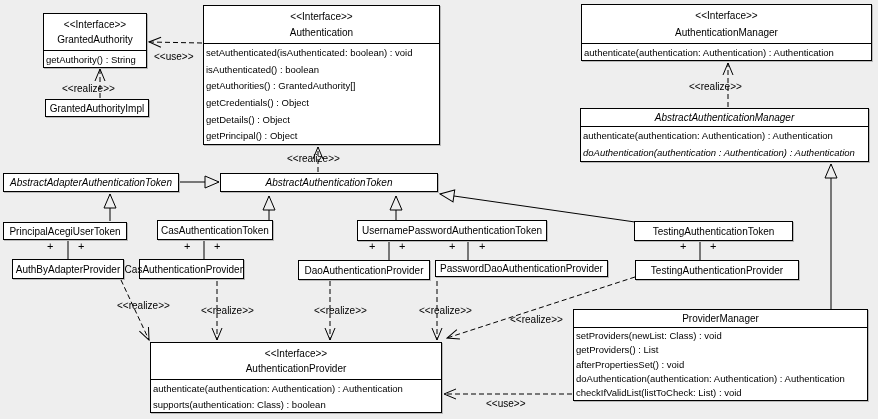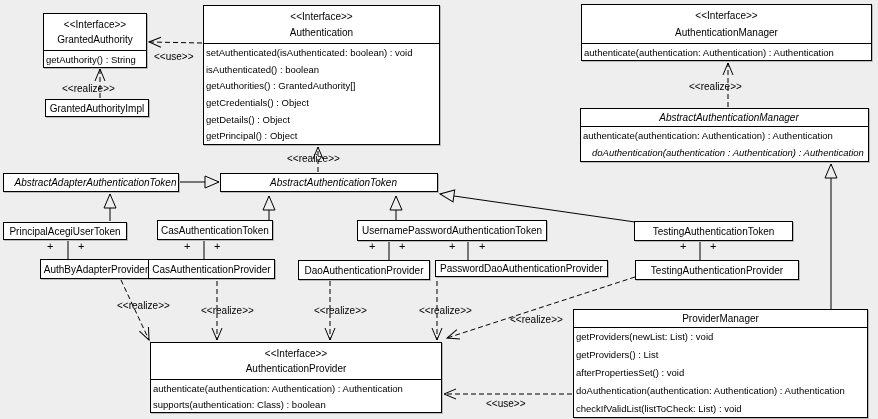--- a/index.html
+++ b/index.html
@@ -11,21 +11,21 @@
   .box {
     position:absolute; box-sizing:border-box; background:#ffffff;
     border:1px solid #000; box-shadow:1px 1px 0 #b9b9b9;
     display:flex; flex-direction:column; font-size:10px;
   }
   .hd { display:flex; flex-direction:column; justify-content:space-evenly; text-align:center; }
   .sep { border-top:1px solid #000; height:0; flex:none; }
   .methods { flex:1; display:flex; flex-direction:column; }
   .m { flex:1; display:flex; align-items:center; padding:0 2px; white-space:nowrap; overflow:hidden; font-size:9.5px; }
   .single { justify-content:center; text-align:center; }
-  .it { font-style:italic;margin-left:9px; }
+  .it { font-style:italic; }
   .lbl { position:absolute; font-size:10px; white-space:nowrap; }
   .plus { position:absolute; font-size:11px; line-height:10px; }
 </style>
 </head>
 <body>
 
 <div class="canvas">
 
   <svg class="wires" width="878" height="419">
     <defs>
@@ -141,25 +141,25 @@
   </div>
 
   <div class="box single" style="left:357px;top:220px;width:190px;height:21px;align-items:center;">
     <div class="nm">UsernamePasswordAuthenticationToken</div>
   </div>
 
   <div class="box single" style="left:634px;top:221px;width:159px;height:20px;">
     <div class="nm">TestingAuthenticationToken</div>
   </div>
 
-  <div class="box single" style="left:12px;top:259px;width:112px;height:20px;margin-left:28px;">
+  <div class="box single" style="left:12px;top:259px;width:112px;height:20px;">
     <div class="nm">AuthByAdapterProvider</div>
   </div>
 
-  <div class="box single" style="left:148px;top:259px;width:127px;height:20px;">
+  <div class="box single" style="left:139px;top:259px;width:105px;height:20px;align-items:flex-end;">
     <div class="nm">CasAuthenticationProvider</div>
   </div>
 
   <div class="box single" style="left:298px;top:260px;width:132px;height:20px;">
     <div class="nm">DaoAuthenticationProvider</div>
   </div>
 
   <div class="box single" style="left:435px;top:260px;width:173px;height:17px;">
     <div class="nm">PasswordDaoAuthenticationProvider</div>
   </div>
@@ -173,27 +173,27 @@
       <div class="st">&lt;&lt;Interface&gt;&gt;</div>
       <div class="nm">AuthenticationProvider</div>
     </div>
     <div class="sep"></div>
     <div class="methods">
       <div class="m">authenticate(authentication: Authentication) : Authentication</div>
       <div class="m">supports(authentication: Class) : boolean</div>
     </div>
   </div>
 
-  <div class="box" style="left:573px;top:309px;width:295px;height:109px;">
+  <div class="box" style="left:573px;top:309px;width:295px;height:92px;">
     <div class="hd" style="height:17px;justify-content:center;">
       <div class="nm">ProviderManager</div>
     </div>
     <div class="sep"></div>
     <div class="methods">
-      <div class="m">getProviders(newList: List) : void</div>
+      <div class="m">setProviders(newList: Class) : void</div>
       <div class="m">getProviders() : List</div>
       <div class="m">afterPropertiesSet() : void</div>
       <div class="m">doAuthentication(authentication: Authentication) : Authentication</div>
       <div class="m">checkIfValidList(listToCheck: List) : void</div>
     </div>
   </div>
 
   <span class="lbl" style="left:154px;top:51px;">&lt;&lt;use&gt;&gt;</span>
   <span class="lbl" style="left:62px;top:83px;">&lt;&lt;realize&gt;&gt;</span>
   <span class="lbl" style="left:287px;top:153px;">&lt;&lt;realize&gt;&gt;</span>

